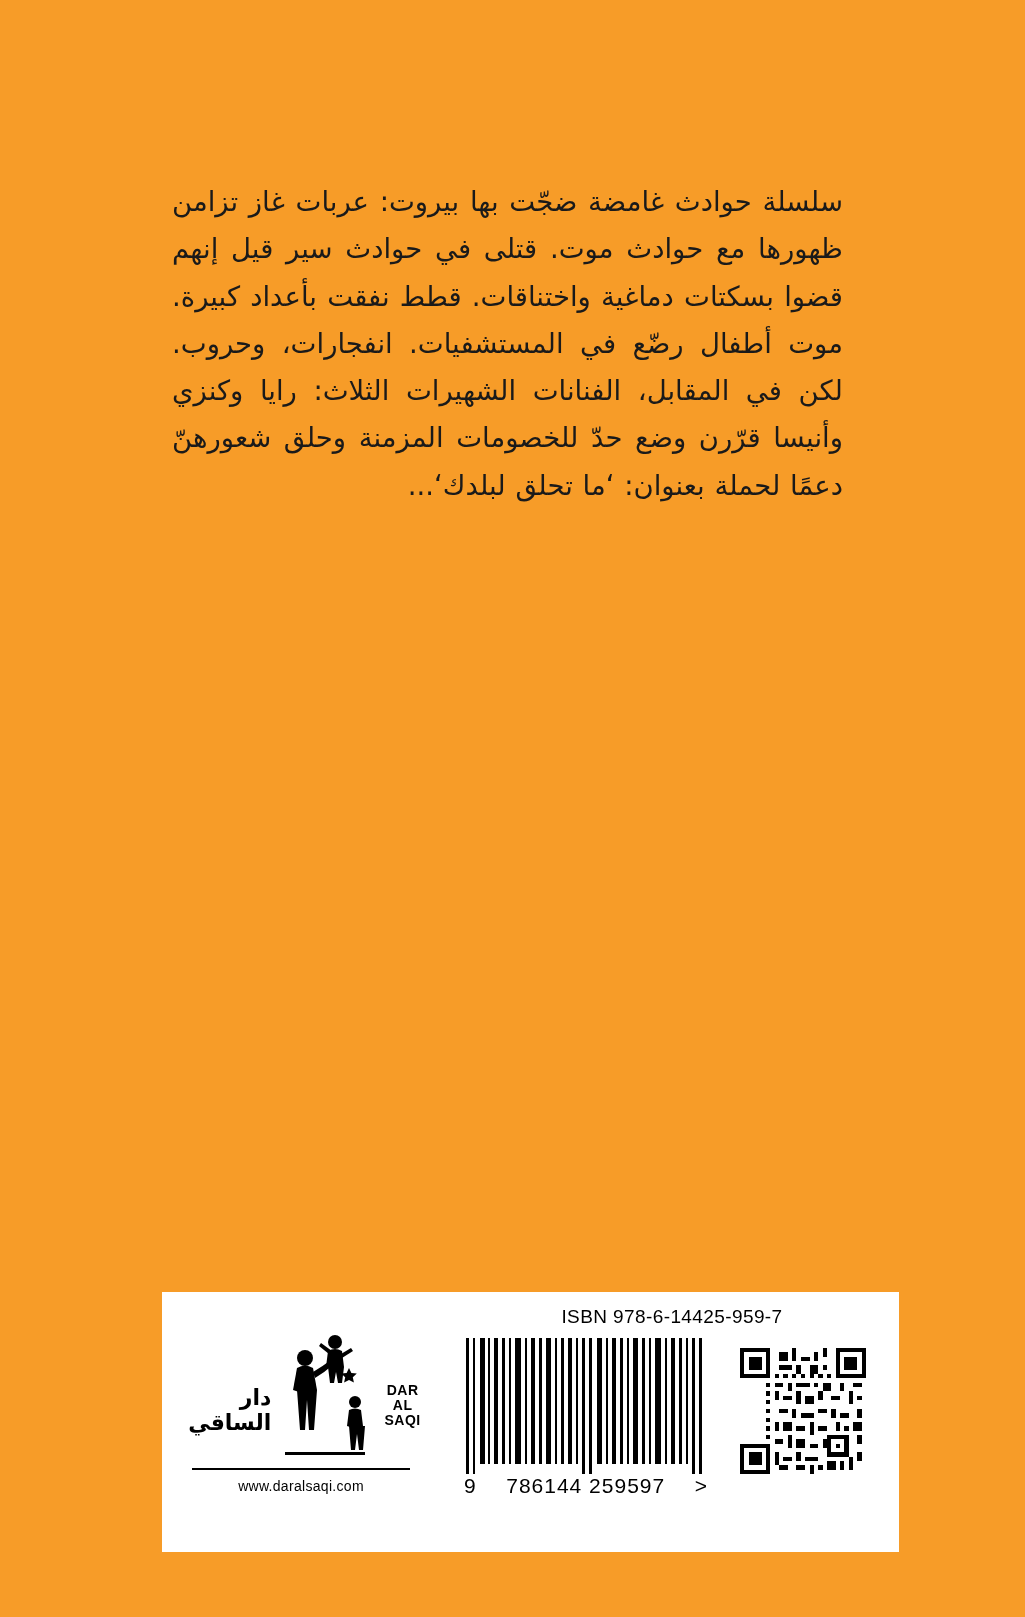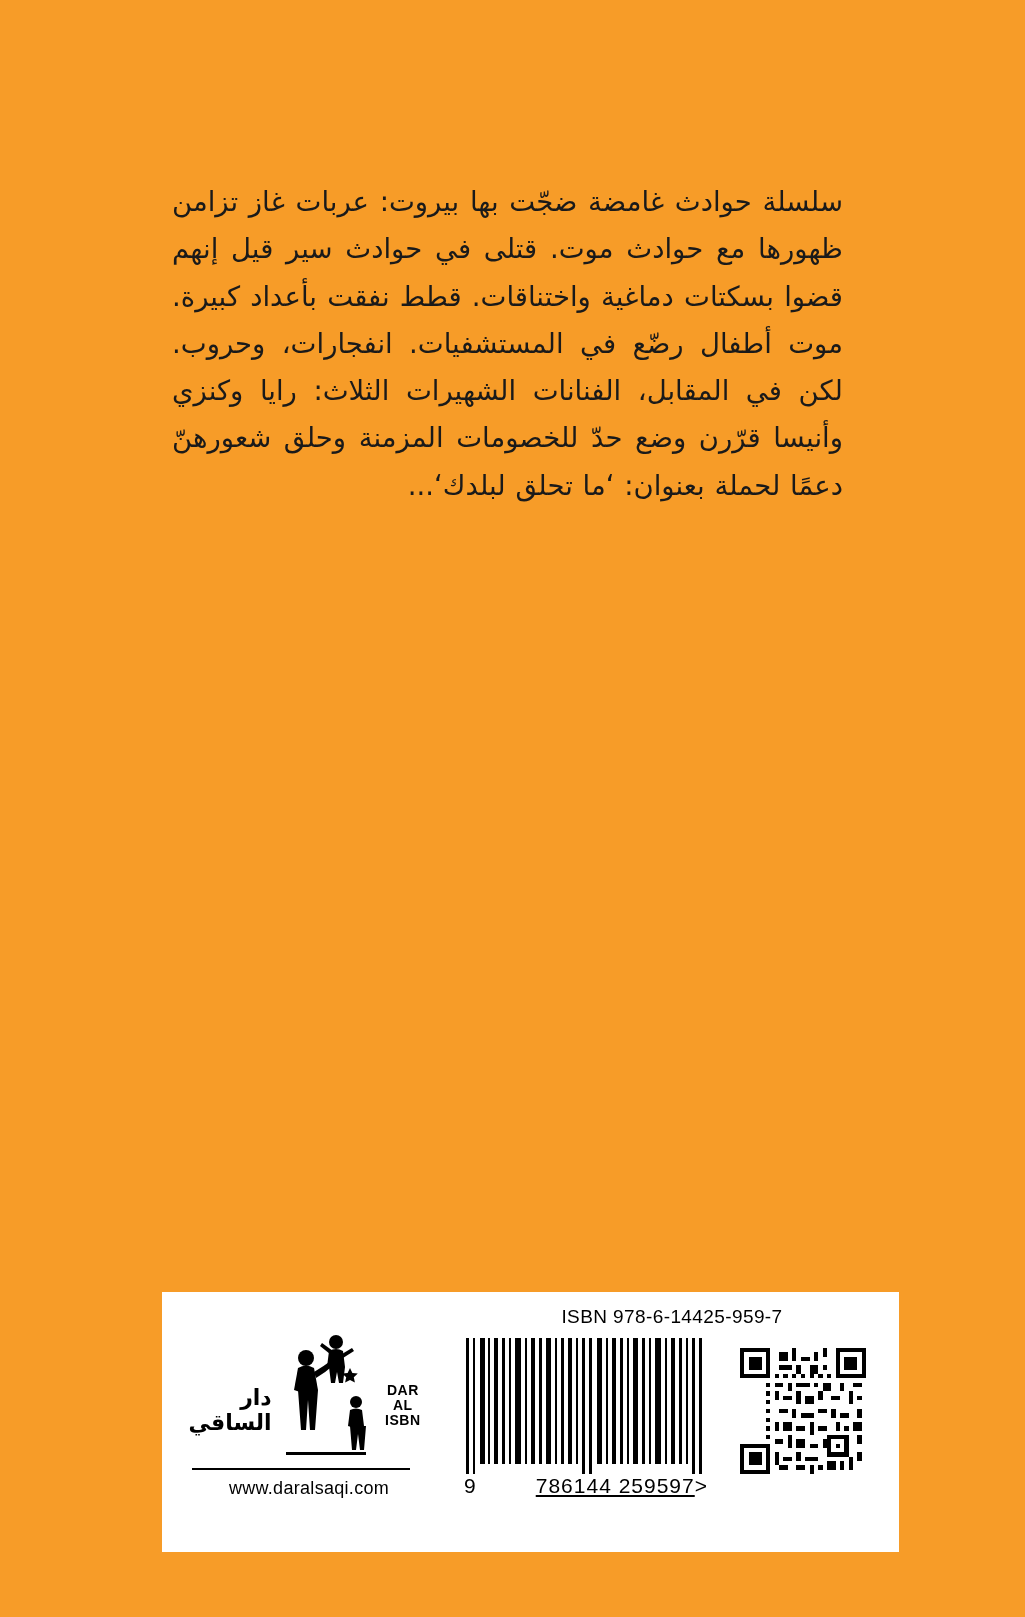--- a/index.html
+++ b/index.html
@@ -114,26 +114,26 @@
   .logo-divider {
     position: absolute;
     left: 16px;
     top: 150px;
     width: 218px;
     height: 2px;
     background: #000;
   }
   .logo-url {
     position: absolute;
-    left: 8px;
+    left: 0;
     top: 160px;
     width: 250px;
     text-align: center;
     font-family: "Liberation Sans", sans-serif;
-    font-size: 18px;
+    font-size: 14px;
     color: #000;
     letter-spacing: 0.3px;
   }
 
   
   .barcode-wrap {
     position: absolute;
     left: 300px;
     top: 46px;
     width: 250px;
@@ -153,21 +153,21 @@
     width: 250px;
     font-family: "Liberation Sans", sans-serif;
     font-size: 21px;
     letter-spacing: 1px;
     color: #000;
     display: flex;
     justify-content: space-between;
     align-items: baseline;
   }
   .bc-left { padding-left: 2px; }
-  .bc-mid  { flex: 1; text-align: right; text-decoration: underline; }
+  .bc-mid  { flex: 1; text-align: center; }
   .bc-right { padding-right: 4px; }
 
   
   .qr-wrap {
     position: absolute;
     left: 578px;
     top: 56px;
     width: 126px;
     height: 126px;
   }
@@ -210,21 +210,21 @@
 
               <path d="M72 40 l2.4 5 l5.4 .6 l-4 3.7 l1.1 5.3 l-4.9 -2.7 l-4.9 2.7 l1.1 -5.3 l-4 -3.7 l5.4 -.6 z"></path>
 
               <rect x="8" y="124" width="80" height="3"></rect>
             </g>
           </svg>
         </div>
 
         <div class="dar-en">
           <div>DAR</div>
-          <div>AL ISBN</div>
+          <div>AL SAQI</div>
         </div>
       </div>
       <div class="logo-divider"></div>
       <div class="logo-url">www.daralsaqi.com</div>
     </div>
 
     <div class="barcode-wrap">
       <svg class="barcode-bars" viewBox="0 0 250 136" preserveAspectRatio="none" xmlns="http://www.w3.org/2000/svg">
         <g fill="#000">
           <rect x="4" y="0" width="3" height="136"></rect>

